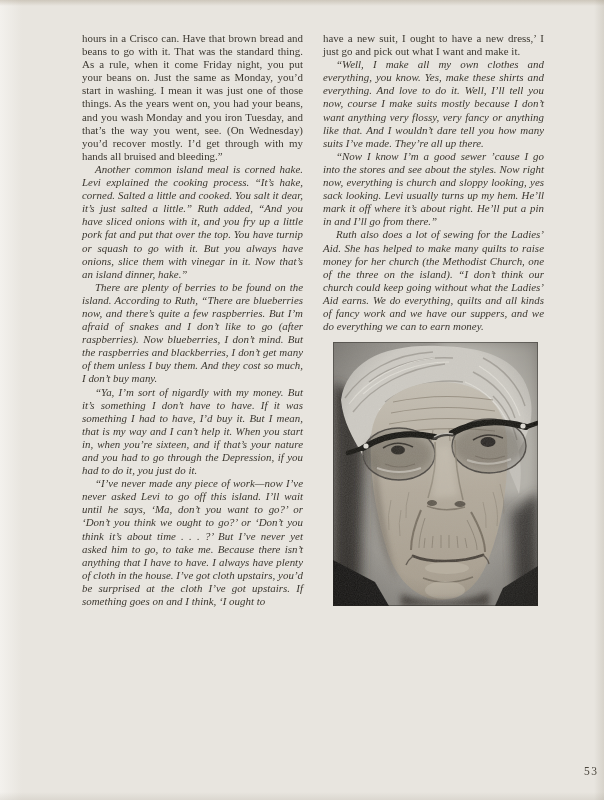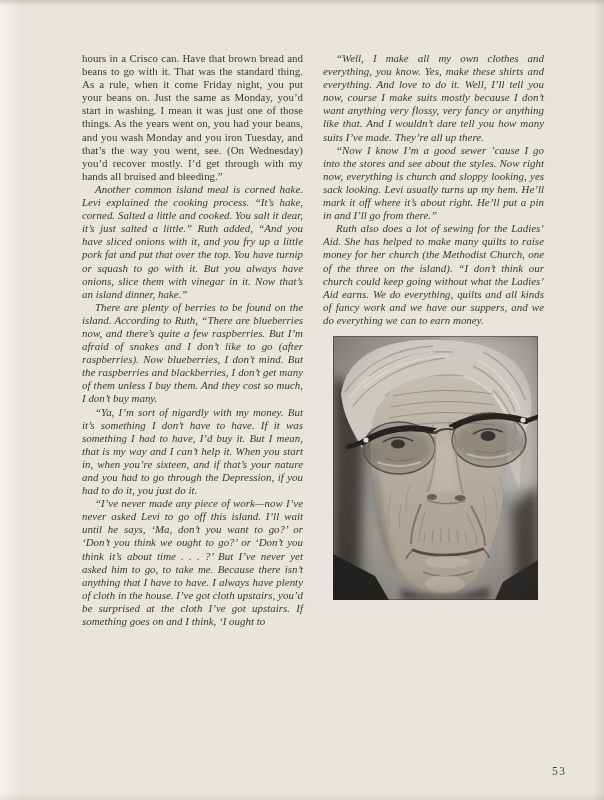--- a/index.html
+++ b/index.html
@@ -35,21 +35,21 @@
     background: linear-gradient(to left, rgba(125,115,95,0.16), rgba(125,115,95,0));
     pointer-events: none;
   }
   .edge-bottom {
     position: absolute; left: 0; bottom: 0; right: 0; height: 8px;
     background: linear-gradient(to top, rgba(125,115,95,0.12), rgba(125,115,95,0));
     pointer-events: none;
   }
   .col {
     position: absolute;
-    top: 52px;
+    top: 32px;
     width: 221px;
     font-size: 10.9px;
     line-height: 13.1px;
     text-align: justify;
     letter-spacing: 0.02px;
     hyphens: auto;
     -webkit-hyphens: auto;
   }
   .col-left  { left: 82px; }
   .col-right { left: 323px; }
@@ -63,21 +63,21 @@
     margin: 9px 0 12px 10px;
     padding: 0;
     width: 205px;
     height: 264px;
     line-height: 0;
   }
   figure.photo svg { display: block; }
 
   .folio {
     position: absolute;
-    left: 552px;
+    left: 584px;
     top: 765px;
     font-size: 11.5px;
     letter-spacing: 1.5px;
     color: #49443b;
   }
 </style>
 </head>
 <body>
 
 <div class="page">
@@ -90,20 +90,21 @@
   <div class="col col-left">
       <p class="para">hours in a Crisco can. Have that brown bread and beans to go with it. That was the standard thing. As a rule, when it come Friday night, you put your beans on. Just the same as Monday, you’d start in washing. I mean it was just one of those things. As the years went on, you had your beans, and you wash Monday and you iron Tuesday, and that’s the way you went, see. (On Wednesday) you’d recover mostly. I’d get through with my hands all bruised and bleeding.”</p>
       <p class="para indent">Another common island meal is corned hake. Levi explained the cooking process. “It’s hake, corned. Salted a little and cooked. You salt it dear, it’s just salted a little.” Ruth added, “And you have sliced onions with it, and you fry up a little pork fat and put that over the top. You have turnip or squash to go with it. But you always have onions, slice them with vinegar in it. Now that’s an island dinner, hake.”</p>
       <p class="para indent">There are plenty of berries to be found on the island. According to Ruth, “There are blueberries now, and there’s quite a few raspberries. But I’m afraid of snakes and I don’t like to go (after raspberries). Now blueberries, I don’t mind. But the raspberries and blackberries, I don’t get many of them unless I buy them. And they cost so much, I don’t buy many.</p>
       <p class="para indent">“Ya, I’m sort of nigardly with my money. But it’s something I don’t have to have. If it was something I had to have, I’d buy it. But I mean, that is my way and I can’t help it. When you start in, when you’re sixteen, and if that’s your nature and you had to go through the Depression, if you had to do it, you just do it.</p>
       <p class="para indent">“I’ve never made any piece of work—now I’ve never asked Levi to go off this island. I’ll wait until he says, ‘Ma, don’t you want to go?’ or ‘Don’t you think we ought to go?’ or ‘Don’t you think it’s about time . . . ?’ But I’ve never yet asked him to go, to take me. Because there isn’t anything that I have to have. I always have plenty of cloth in the house. I’ve got cloth upstairs, you’d be surprised at the cloth I’ve got upstairs. If something goes on and I think, ‘I ought to</p>
     </div>
 
   <div class="col col-right">
     <div>
+        <p class="para">have a new suit, I ought to have a new dress,’ I just go and pick out what I want and make it.</p>
         <p class="para indent">“Well, I make all my own clothes and everything, you know. Yes, make these shirts and everything. And love to do it. Well, I’ll tell you now, course I make suits mostly because I don’t want anything very flossy, very fancy or anything like that. And I wouldn’t dare tell you how many suits I’ve made. They’re all up there.</p>
         <p class="para indent">“Now I know I’m a good sewer ’cause I go into the stores and see about the styles. Now right now, everything is church and sloppy looking, yes sack looking. Levi usually turns up my hem. He’ll mark it off where it’s about right. He’ll put a pin in and I’ll go from there.”</p>
         <p class="para indent">Ruth also does a lot of sewing for the Ladies’ Aid. She has helped to make many quilts to raise money for her church (the Methodist Church, one of the three on the island). “I don’t think our church could keep going without what the Ladies’ Aid earns. We do everything, quilts and all kinds of fancy work and we have our suppers, and we do everything we can to earn money.</p>
       </div>
 
     <figure class="photo" aria-label="Black-and-white close-up portrait of an elderly woman with wavy white hair, deep facial wrinkles, and dark browline glasses">
       <svg width="205" height="264" viewBox="0 0 205 264" xmlns="http://www.w3.org/2000/svg">
         <defs>
           <linearGradient id="skin" x1="0" y1="0" x2="0" y2="1">
             <stop offset="0" stop-color="#c6c0b4"></stop>

